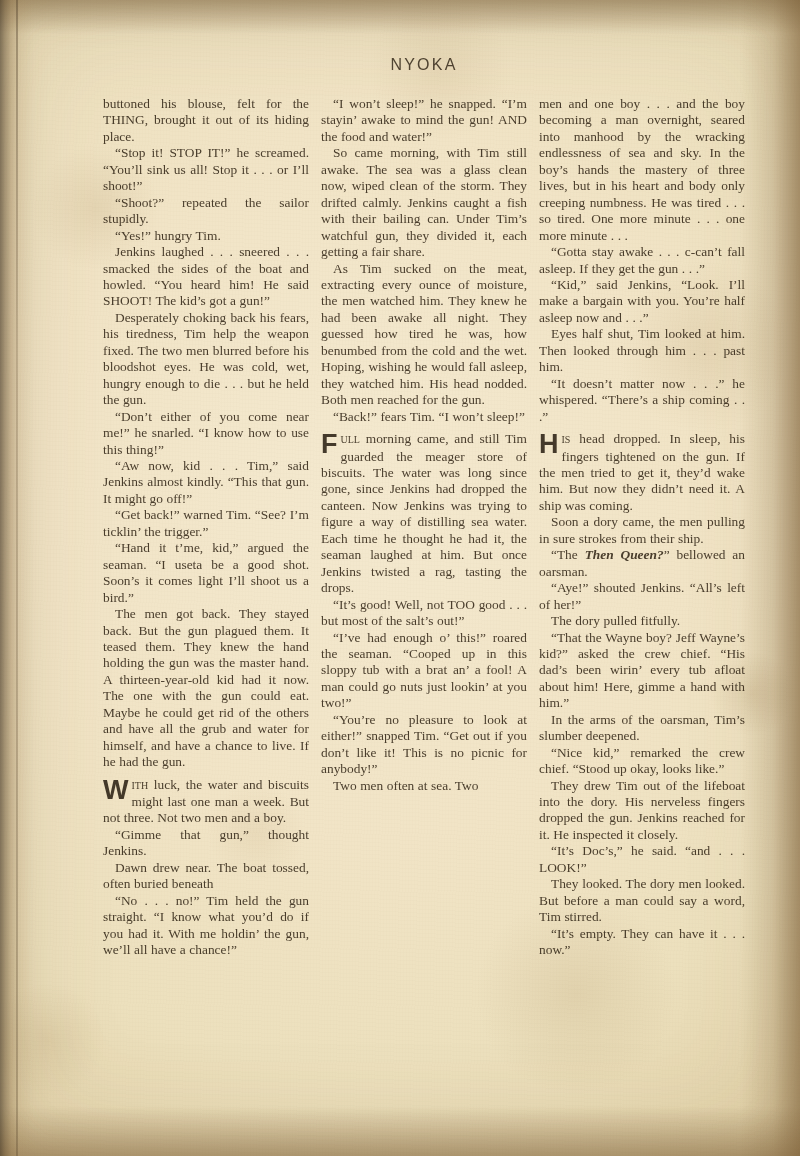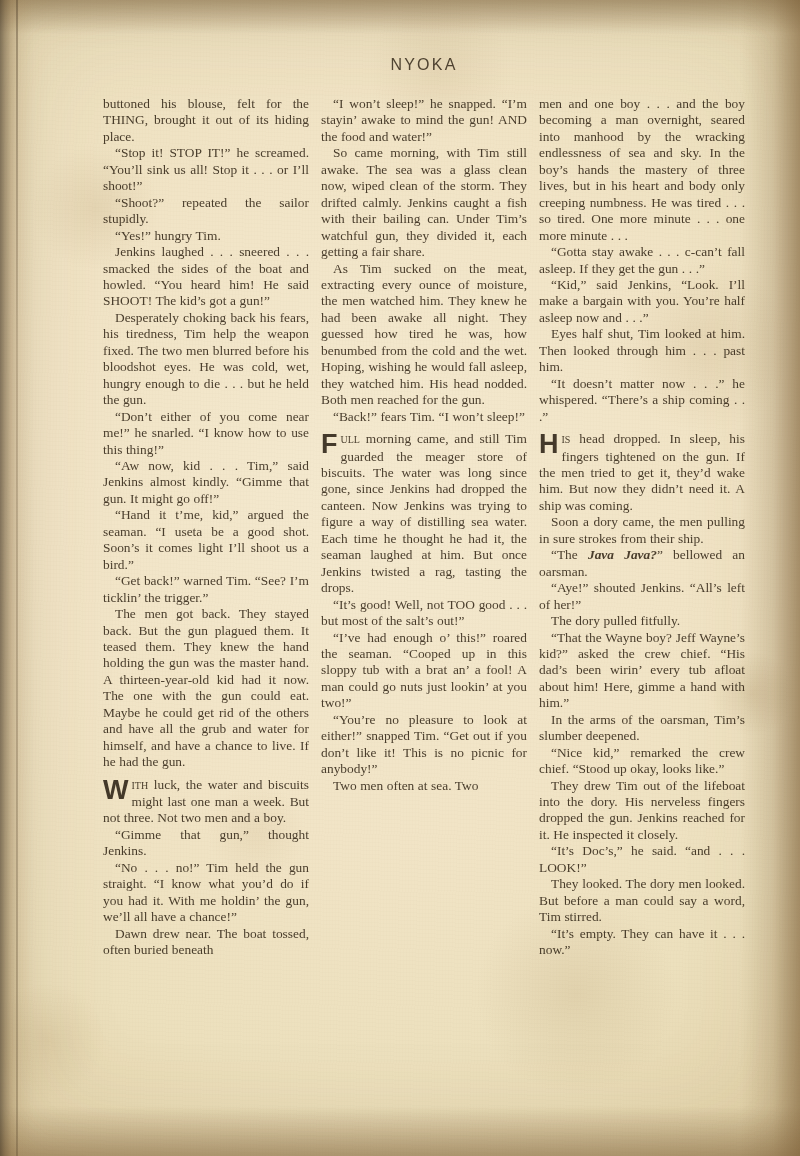--- a/index.html
+++ b/index.html
@@ -166,49 +166,49 @@
 
   <div id="columns">
       <div class="col">
         <p class="cont"><span>buttoned his blouse, felt for the THING, brought it out of its hiding place.</span></p>
         <p class=""><span>“Stop it! STOP IT!” he screamed. “You’ll sink us all! Stop it . . . or I’ll shoot!”</span></p>
         <p class=""><span>“Shoot?” repeated the sailor stupidly.</span></p>
         <p class=""><span>“Yes!” hungry Tim.</span></p>
         <p class=""><span>Jenkins laughed . . . sneered . . . smacked the sides of the boat and howled. “You heard him! He said SHOOT! The kid’s got a gun!”</span></p>
         <p class=""><span>Desperately choking back his fears, his tiredness, Tim help the weapon fixed. The two men blurred before his bloodshot eyes. He was cold, wet, hungry enough to die . . . but he held the gun.</span></p>
         <p class=""><span>“Don’t either of you come near me!” he snarled. “I know how to use this thing!”</span></p>
-        <p class=""><span>“Aw now, kid . . . Tim,” said Jenkins almost kindly. “Gimme that gun. It might go off!”</span></p>
+        <p class=""><span>“Aw now, kid . . . Tim,” said Jenkins almost kindly. “This that gun. It might go off!”</span></p>
+        <p class=""><span>“Get back!” warned Tim. “See? I’m ticklin’ the trigger.”</span></p>
         <p class=""><span>“Hand it t’me, kid,” argued the seaman. “I useta be a good shot. Soon’s it comes light I’ll shoot us a bird.”</span></p>
-        <p class=""><span>“Get back!” warned Tim. “See? I’m ticklin’ the trigger.”</span></p>
         <p class=""><span>The men got back. They stayed back. But the gun plagued them. It teased them. They knew the hand holding the gun was the master hand. A thirteen-year-old kid had it now. The one with the gun could eat. Maybe he could get rid of the others and have all the grub and water for himself, and have a chance to live. If he had the gun.</span></p>
         <p class="dropcap"><span class="dc">W</span><span class="lead">ITH</span><span> luck, the water and biscuits might last one man a week. But not three. Not two men and a boy.</span></p>
         <p class=""><span>“Gimme that gun,” thought Jenkins.</span></p>
+        <p class=""><span>Dawn drew near. The boat tossed, often buried beneath</span></p>
         <p class=""><span>“No . . . no!” Tim held the gun straight. “I know what you’d do if you had it. With me holdin’ the gun, we’ll all have a chance!”</span></p>
-        <p class=""><span>Dawn drew near. The boat tossed, often buried beneath</span></p>
       </div>
       <div class="col">
         <p class=""><span>“I won’t sleep!” he snapped. “I’m stayin’ awake to mind the gun! AND the food and water!”</span></p>
         <p class=""><span>So came morning, with Tim still awake. The sea was a glass clean now, wiped clean of the storm. They drifted calmly. Jenkins caught a fish with their bailing can. Under Tim’s watchful gun, they divided it, each getting a fair share.</span></p>
         <p class=""><span>As Tim sucked on the meat, extracting every ounce of moisture, the men watched him. They knew he had been awake all night. They guessed how tired he was, how benumbed from the cold and the wet. Hoping, wishing he would fall asleep, they watched him. His head nodded. Both men reached for the gun.</span></p>
         <p class=""><span>“Back!” fears Tim. “I won’t sleep!”</span></p>
         <p class="dropcap"><span class="dc">F</span><span class="lead">ULL</span><span> morning came, and still Tim guarded the meager store of biscuits. The water was long since gone, since Jenkins had dropped the canteen. Now Jenkins was trying to figure a way of distilling sea water. Each time he thought he had it, the seaman laughed at him. But once Jenkins twisted a rag, tasting the drops.</span></p>
         <p class=""><span>“It’s good! Well, not TOO good . . . but most of the salt’s out!”</span></p>
         <p class=""><span>“I’ve had enough o’ this!” roared the seaman. “Cooped up in this sloppy tub with a brat an’ a fool! A man could go nuts just lookin’ at you two!”</span></p>
         <p class=""><span>“You’re no pleasure to look at either!” snapped Tim. “Get out if you don’t like it! This is no picnic for anybody!”</span></p>
         <p class=""><span>Two men often at sea. Two</span></p>
       </div>
       <div class="col">
         <p class="cont"><span>men and one boy . . . and the boy becoming a man overnight, seared into manhood by the wracking endlessness of sea and sky. In the boy’s hands the mastery of three lives, but in his heart and body only creeping numbness. He was tired . . . so tired. One more minute . . . one more minute . . .</span></p>
         <p class=""><span>“Gotta stay awake . . . c-can’t fall asleep. If they get the gun . . .”</span></p>
         <p class=""><span>“Kid,” said Jenkins, “Look. I’ll make a bargain with you. You’re half asleep now and . . .”</span></p>
         <p class=""><span>Eyes half shut, Tim looked at him. Then looked through him . . . past him.</span></p>
         <p class=""><span>“It doesn’t matter now . . .” he whispered. “There’s a ship coming . . .”</span></p>
         <p class="dropcap"><span class="dc">H</span><span class="lead">IS</span><span> head dropped. In sleep, his fingers tightened on the gun. If the men tried to get it, they’d wake him. But now they didn’t need it. A ship was coming.</span></p>
         <p class=""><span>Soon a dory came, the men pulling in sure strokes from their ship.</span></p>
-        <p class=""><span>“The <i class="ital">Java Java?</i>” bellowed an oarsman.</span></p>
+        <p class=""><span>“The <i class="ital">Then Queen?</i>” bellowed an oarsman.</span></p>
         <p class=""><span>“Aye!” shouted Jenkins. “All’s left of her!”</span></p>
         <p class=""><span>The dory pulled fitfully.</span></p>
         <p class=""><span>“That the Wayne boy? Jeff Wayne’s kid?” asked the crew chief. “His dad’s been wirin’ every tub afloat about him! Here, gimme a hand with him.”</span></p>
         <p class=""><span>In the arms of the oarsman, Tim’s slumber deepened.</span></p>
         <p class=""><span>“Nice kid,” remarked the crew chief. “Stood up okay, looks like.”</span></p>
         <p class=""><span>They drew Tim out of the lifeboat into the dory. His nerveless fingers dropped the gun. Jenkins reached for it. He inspected it closely.</span></p>
         <p class=""><span>“It’s Doc’s,” he said. “and . . . LOOK!”</span></p>
         <p class=""><span>They looked. The dory men looked. But before a man could say a word, Tim stirred.</span></p>
         <p class=""><span>“It’s empty. They can have it . . . now.”</span></p>
       </div>

